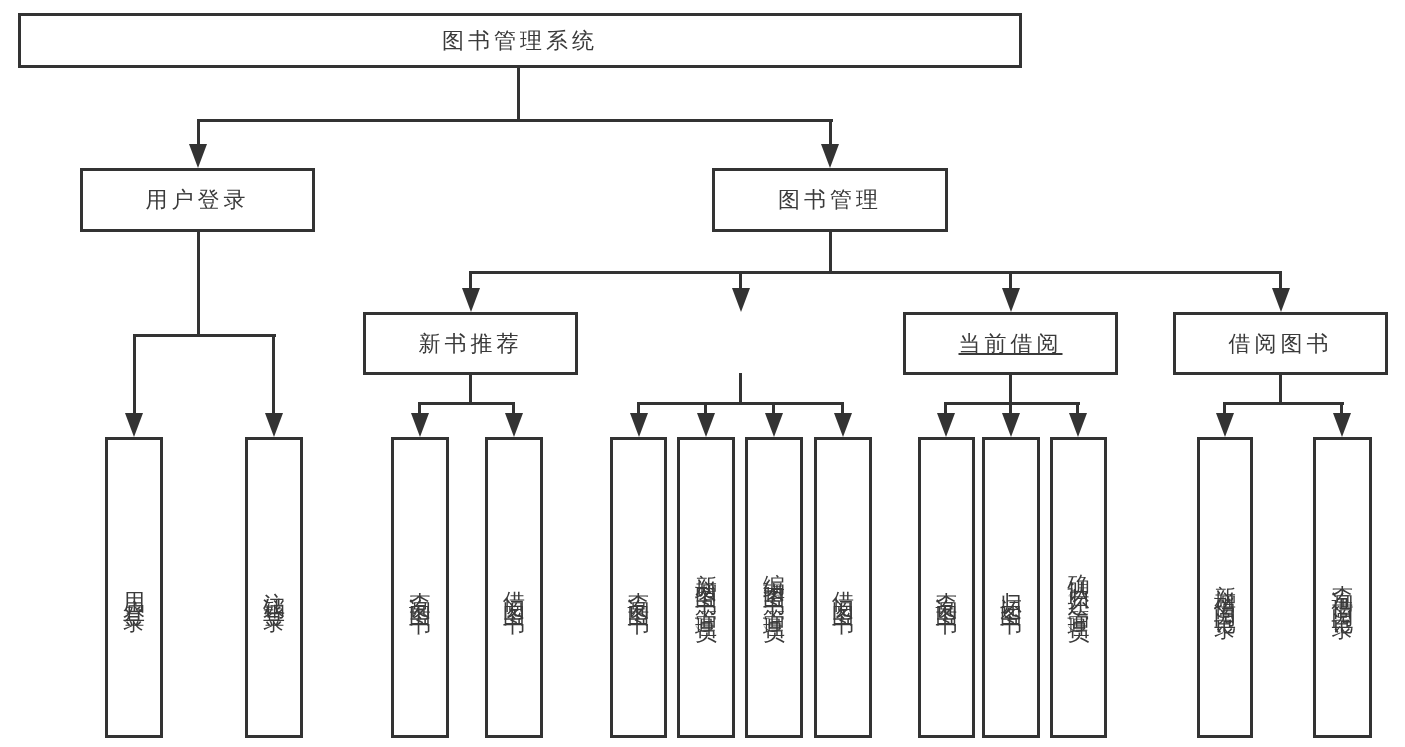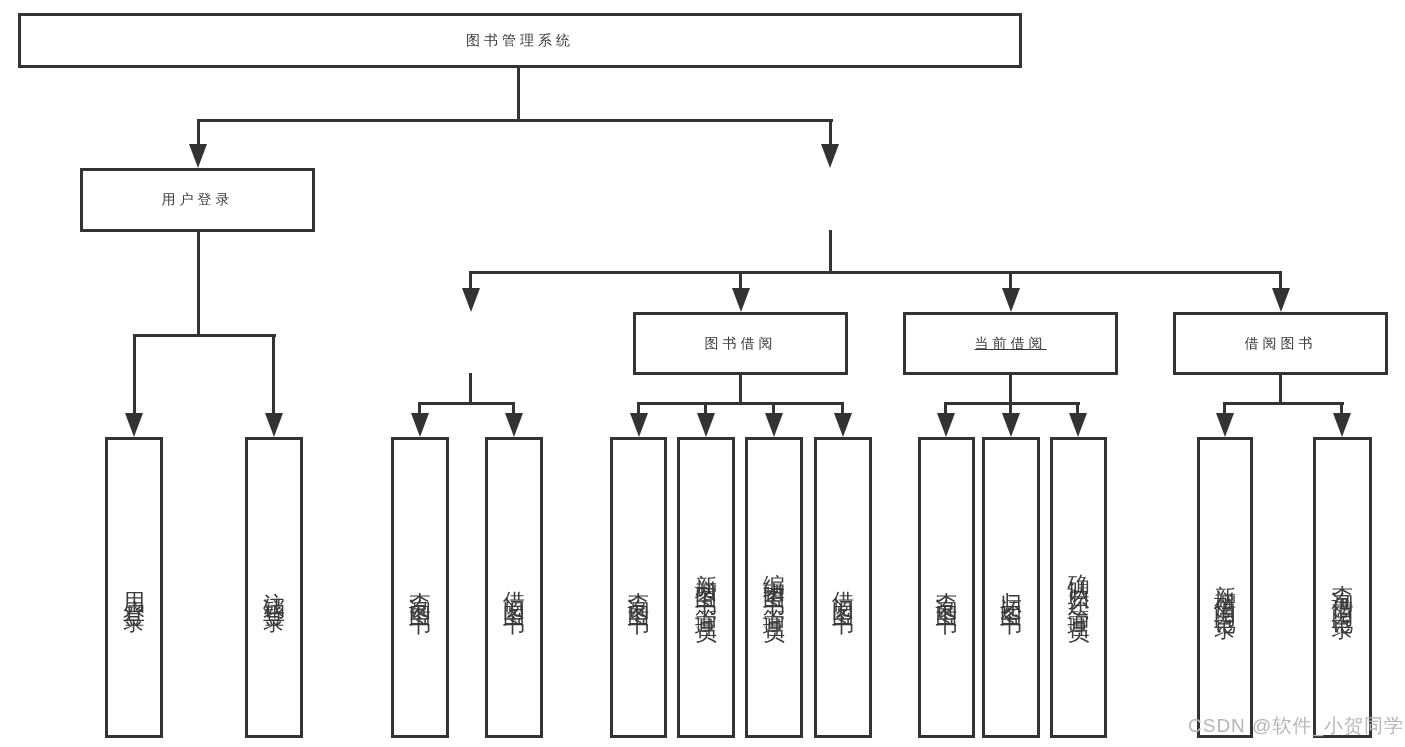--- a/index.html
+++ b/index.html
@@ -5,21 +5,21 @@
   html,body{margin:0;padding:0;background:#ffffff;}
   .stage{
     position:relative;width:1405px;height:747px;background:#ffffff;
     font-family:"Liberation Sans","DejaVu Sans",sans-serif;overflow:hidden;
   }
   .box{
     position:absolute;box-sizing:border-box;background:#ffffff;
     border:3px solid #333333;display:flex;align-items:center;justify-content:center;
     color:#3a3a3a;
   }
-  .hbox{font-size:14px;letter-spacing:4px;white-space:nowrap;}
+  .hbox{font-size:22px;letter-spacing:4px;white-space:nowrap;}
   .vlabel{
     writing-mode:vertical-rl;text-orientation:mixed;
     font-size:22px;letter-spacing:7px;line-height:1.1;color:#3a3a3a;
   }
   .line{position:absolute;background:#333333;}
   .arrow{
     position:absolute;width:0;height:0;
     border-left:9px solid transparent;border-right:9px solid transparent;
     border-top:24px solid #333333;
   }
@@ -40,41 +40,44 @@
   <div class="line" style="left:517px;top:66px;width:3px;height:56px;"></div>
   <div class="line" style="left:197px;top:119px;width:636px;height:3px;"></div>
   <div class="line" style="left:197px;top:119px;width:3px;height:30px;"></div>
   <div class="line" style="left:829px;top:119px;width:3px;height:30px;"></div>
   <div class="arrow" style="left:189px;top:144px;"></div>
   <div class="arrow" style="left:821px;top:144px;"></div>
 
   <div class="box hbox" style="left:80px;top:168px;width:235px;height:64px;">
     <span>用户登录</span>
   </div>
+  <div class="box hbox" style="left:712px;top:168px;width:236px;height:64px;">
+    <span>图书管理</span>
+  </div>
 
   <div class="line" style="left:197px;top:230px;width:3px;height:107px;"></div>
   <div class="line" style="left:133px;top:334px;width:143px;height:3px;"></div>
   <div class="line" style="left:133px;top:334px;width:3px;height:85px;"></div>
   <div class="line" style="left:272px;top:334px;width:3px;height:85px;"></div>
   <div class="arrow" style="left:125px;top:413px;"></div>
   <div class="arrow" style="left:265px;top:413px;"></div>
 
   <div class="line" style="left:829px;top:230px;width:3px;height:44px;"></div>
   <div class="line" style="left:469px;top:271px;width:813px;height:3px;"></div>
   <div class="line" style="left:469px;top:271px;width:3px;height:22px;"></div>
   <div class="line" style="left:739px;top:271px;width:3px;height:22px;"></div>
   <div class="line" style="left:1009px;top:271px;width:3px;height:22px;"></div>
   <div class="line" style="left:1279px;top:271px;width:3px;height:22px;"></div>
   <div class="arrow" style="left:462px;top:288px;"></div>
   <div class="arrow" style="left:732px;top:288px;"></div>
   <div class="arrow" style="left:1002px;top:288px;"></div>
   <div class="arrow" style="left:1272px;top:288px;"></div>
 
-  <div class="box hbox" style="left:633px;top:312px;width:215px;height:63px;">
-    <span>图书借阅</span>
+  <div class="box hbox" style="left:363px;top:312px;width:215px;height:63px;">
+    <span>新书推荐</span>
   </div>
   <div class="box hbox" style="left:903px;top:312px;width:215px;height:63px;text-decoration:underline;">
     <span>当前借阅</span>
   </div>
   <div class="box hbox" style="left:1173px;top:312px;width:215px;height:63px;">
     <span>借阅图书</span>
   </div>
 
   <div class="line" style="left:469px;top:373px;width:3px;height:32px;"></div>
   <div class="line" style="left:419px;top:402px;width:96px;height:3px;"></div>
@@ -147,15 +150,14 @@
     <span class="vlabel">确认归还（管理员）</span>
   </div>
 
   <div class="box" style="left:1197px;top:437px;width:56px;height:301px;">
     <span class="vlabel">新增借阅记录</span>
   </div>
   <div class="box" style="left:1313px;top:437px;width:59px;height:301px;">
     <span class="vlabel">查询借阅记录</span>
   </div>
 
-  <div class="watermark">CSDN @软件_小贺同学</div>
 
 </div>
 
 </body></html>

